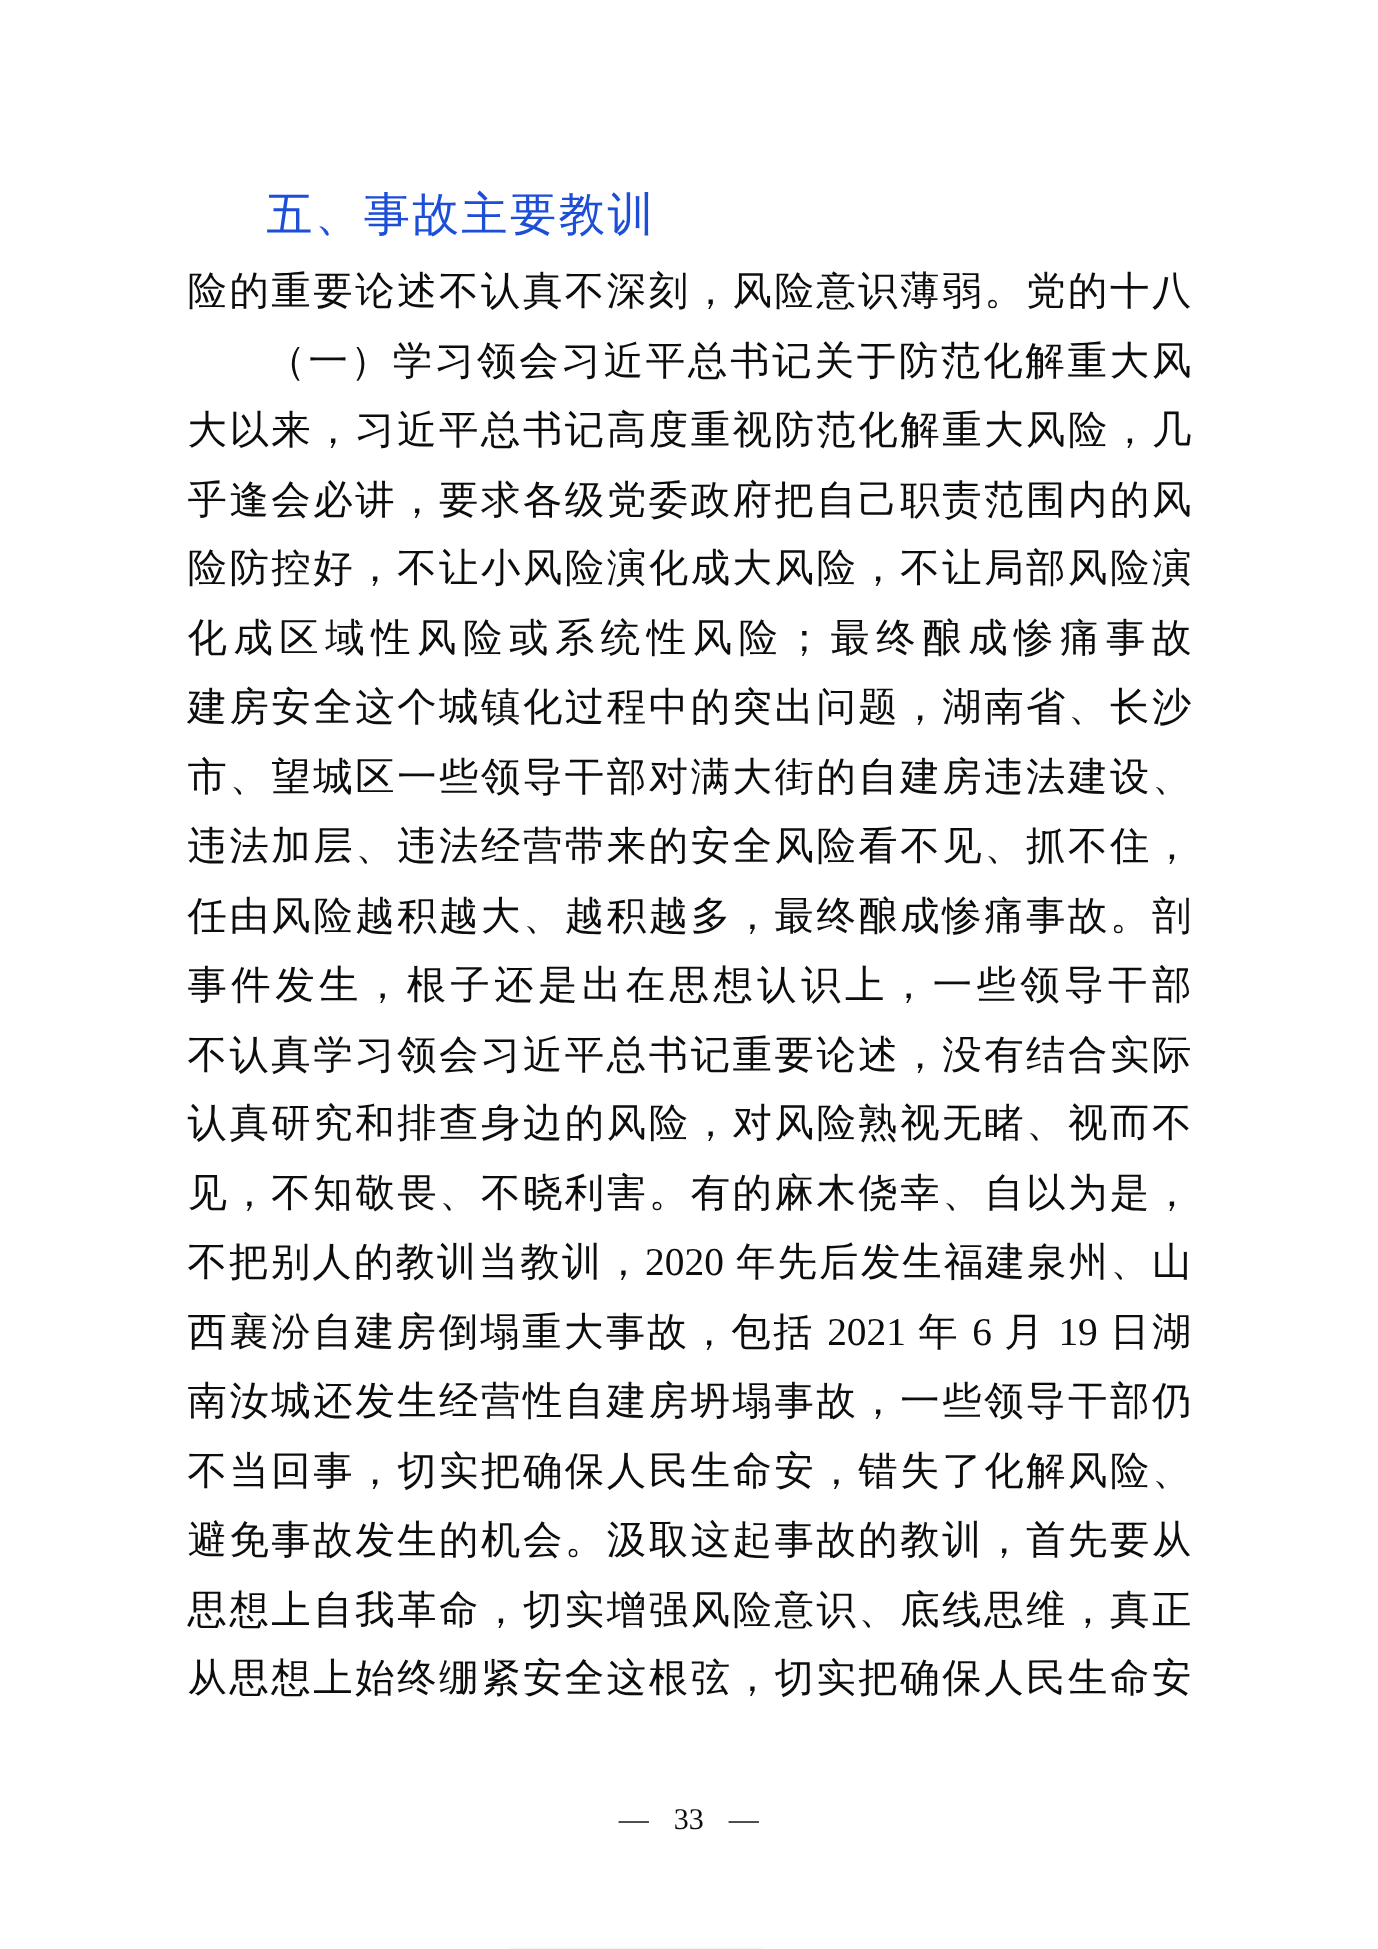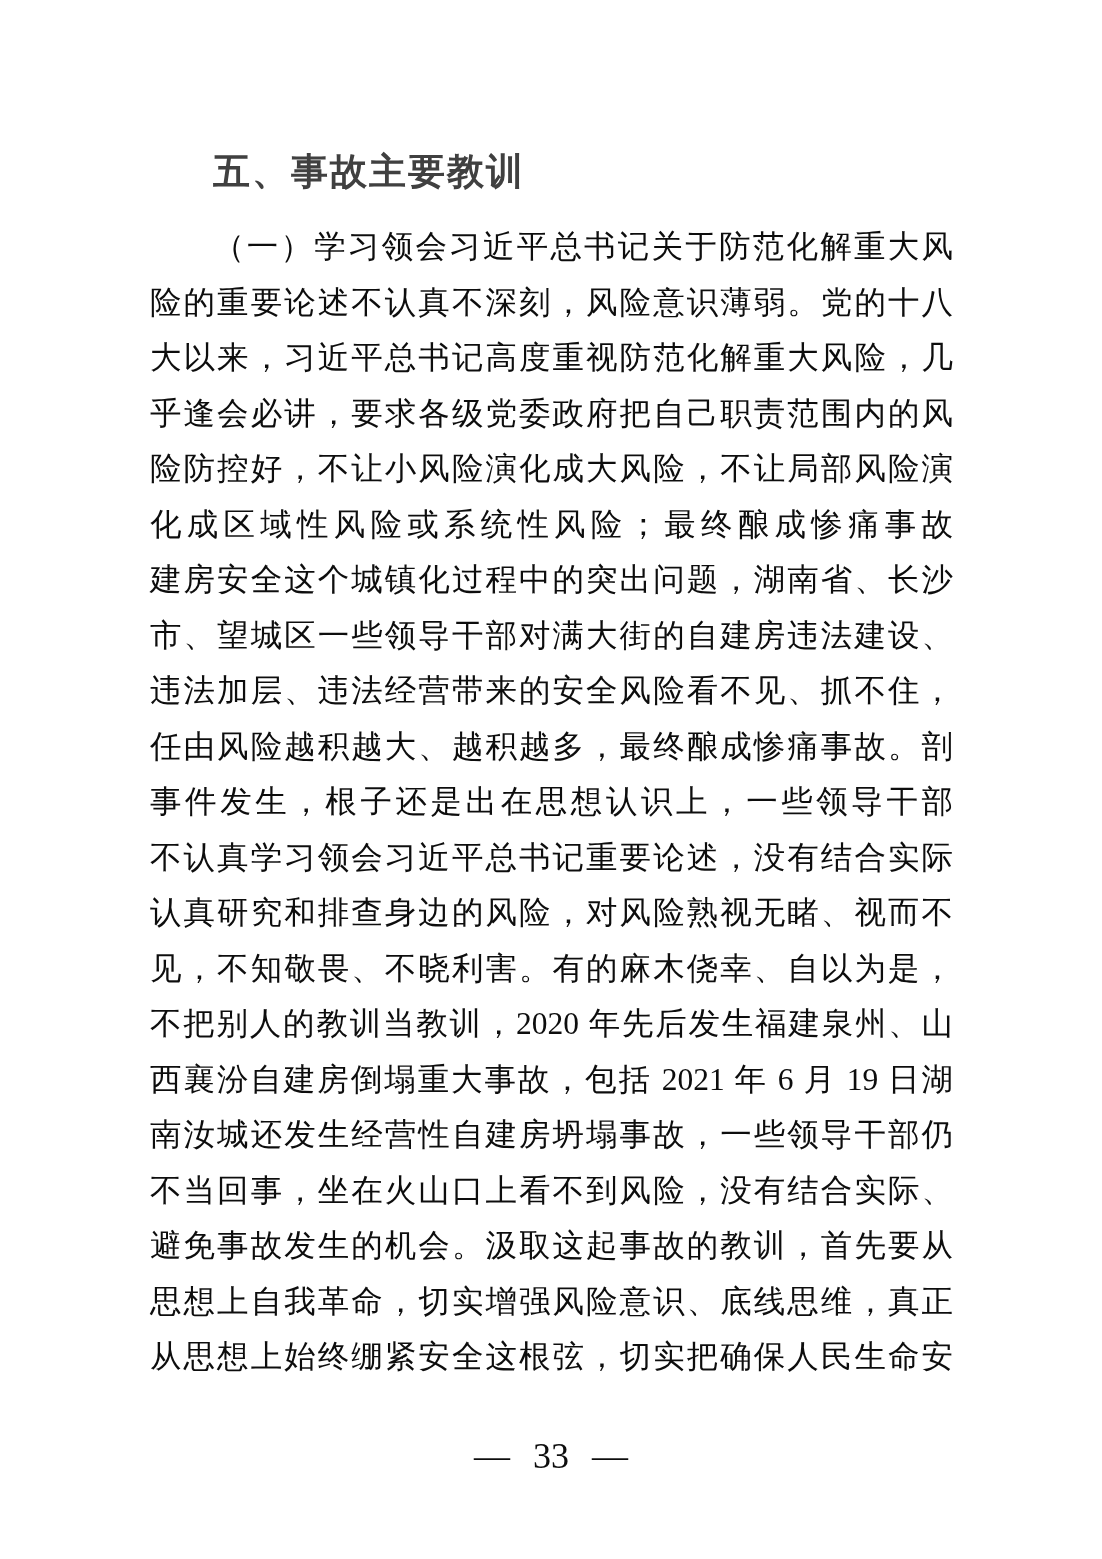--- a/index.html
+++ b/index.html
@@ -18,27 +18,27 @@
     font-family: "Liberation Serif", "DejaVu Serif", serif;
   }
   .content {
     position: absolute;
     left: 150px;
     top: 150px;
     width: 803px;
   }
   .heading {
     font-family: "Liberation Sans", "DejaVu Sans", sans-serif;
-    font-weight: bold;
+    font-weight: normal;
     font-size: 37px;
     line-height: 44px;
     padding-left: 63px;
     letter-spacing: 2px;
-    margin: 0 0 25px 0;
-    color: #404040;
+    margin: 0 0 11px 0;
+    color: #1d4ed8;
   }
   .paragraph {
     margin: 0;
   }
   .line {
     font-size: 31.5px;
     line-height: 55.5px;
     height: 55.5px;
     text-align: justify;
     text-align-last: justify;
@@ -47,50 +47,50 @@
   }
   .line.first {
     padding-left: 63px;
   }
   .footer {
     position: absolute;
     left: 0;
     top: 1438px;
     width: 1102px;
     text-align: center;
-    font-size: 36px;
+    font-size: 24px;
     line-height: 36px;
     word-spacing: 14px;
     color: #0d0d0d;
   }
 </style>
 </head>
 <body>
 
 <div class="page">
   <div class="content">
     <h2 class="heading">五、事故主要教训</h2>
     <div class="paragraph">
+        <div class="line">险的重要论述不认真不深刻，风险意识薄弱。党的十八</div>
         <div class="line first">（一）学习领会习近平总书记关于防范化解重大风</div>
-        <div class="line">险的重要论述不认真不深刻，风险意识薄弱。党的十八</div>
         <div class="line">大以来，习近平总书记高度重视防范化解重大风险，几</div>
         <div class="line">乎逢会必讲，要求各级党委政府把自己职责范围内的风</div>
         <div class="line">险防控好，不让小风险演化成大风险，不让局部风险演</div>
         <div class="line">化成区域性风险或系统性风险；最终酿成惨痛事故</div>
         <div class="line">建房安全这个城镇化过程中的突出问题，湖南省、长沙</div>
         <div class="line">市、望城区一些领导干部对满大街的自建房违法建设、</div>
         <div class="line">违法加层、违法经营带来的安全风险看不见、抓不住，</div>
         <div class="line">任由风险越积越大、越积越多，最终酿成惨痛事故。剖</div>
         <div class="line">事件发生，根子还是出在思想认识上，一些领导干部</div>
         <div class="line">不认真学习领会习近平总书记重要论述，没有结合实际</div>
         <div class="line">认真研究和排查身边的风险，对风险熟视无睹、视而不</div>
         <div class="line">见，不知敬畏、不晓利害。有的麻木侥幸、自以为是，</div>
         <div class="line">不把别人的教训当教训，2020 年先后发生福建泉州、山</div>
         <div class="line">西襄汾自建房倒塌重大事故，包括 2021 年 6 月 19 日湖</div>
         <div class="line">南汝城还发生经营性自建房坍塌事故，一些领导干部仍</div>
-        <div class="line">不当回事，坐在火山口上看不到风险，没有结合实际、</div>
+        <div class="line">不当回事，切实把确保人民生命安，错失了化解风险、</div>
         <div class="line">避免事故发生的机会。汲取这起事故的教训，首先要从</div>
         <div class="line">思想上自我革命，切实增强风险意识、底线思维，真正</div>
         <div class="line">从思想上始终绷紧安全这根弦，切实把确保人民生命安</div>
       </div>
   </div>
   <div class="footer">— 33 —</div>
 </div>
 
 </body></html>

